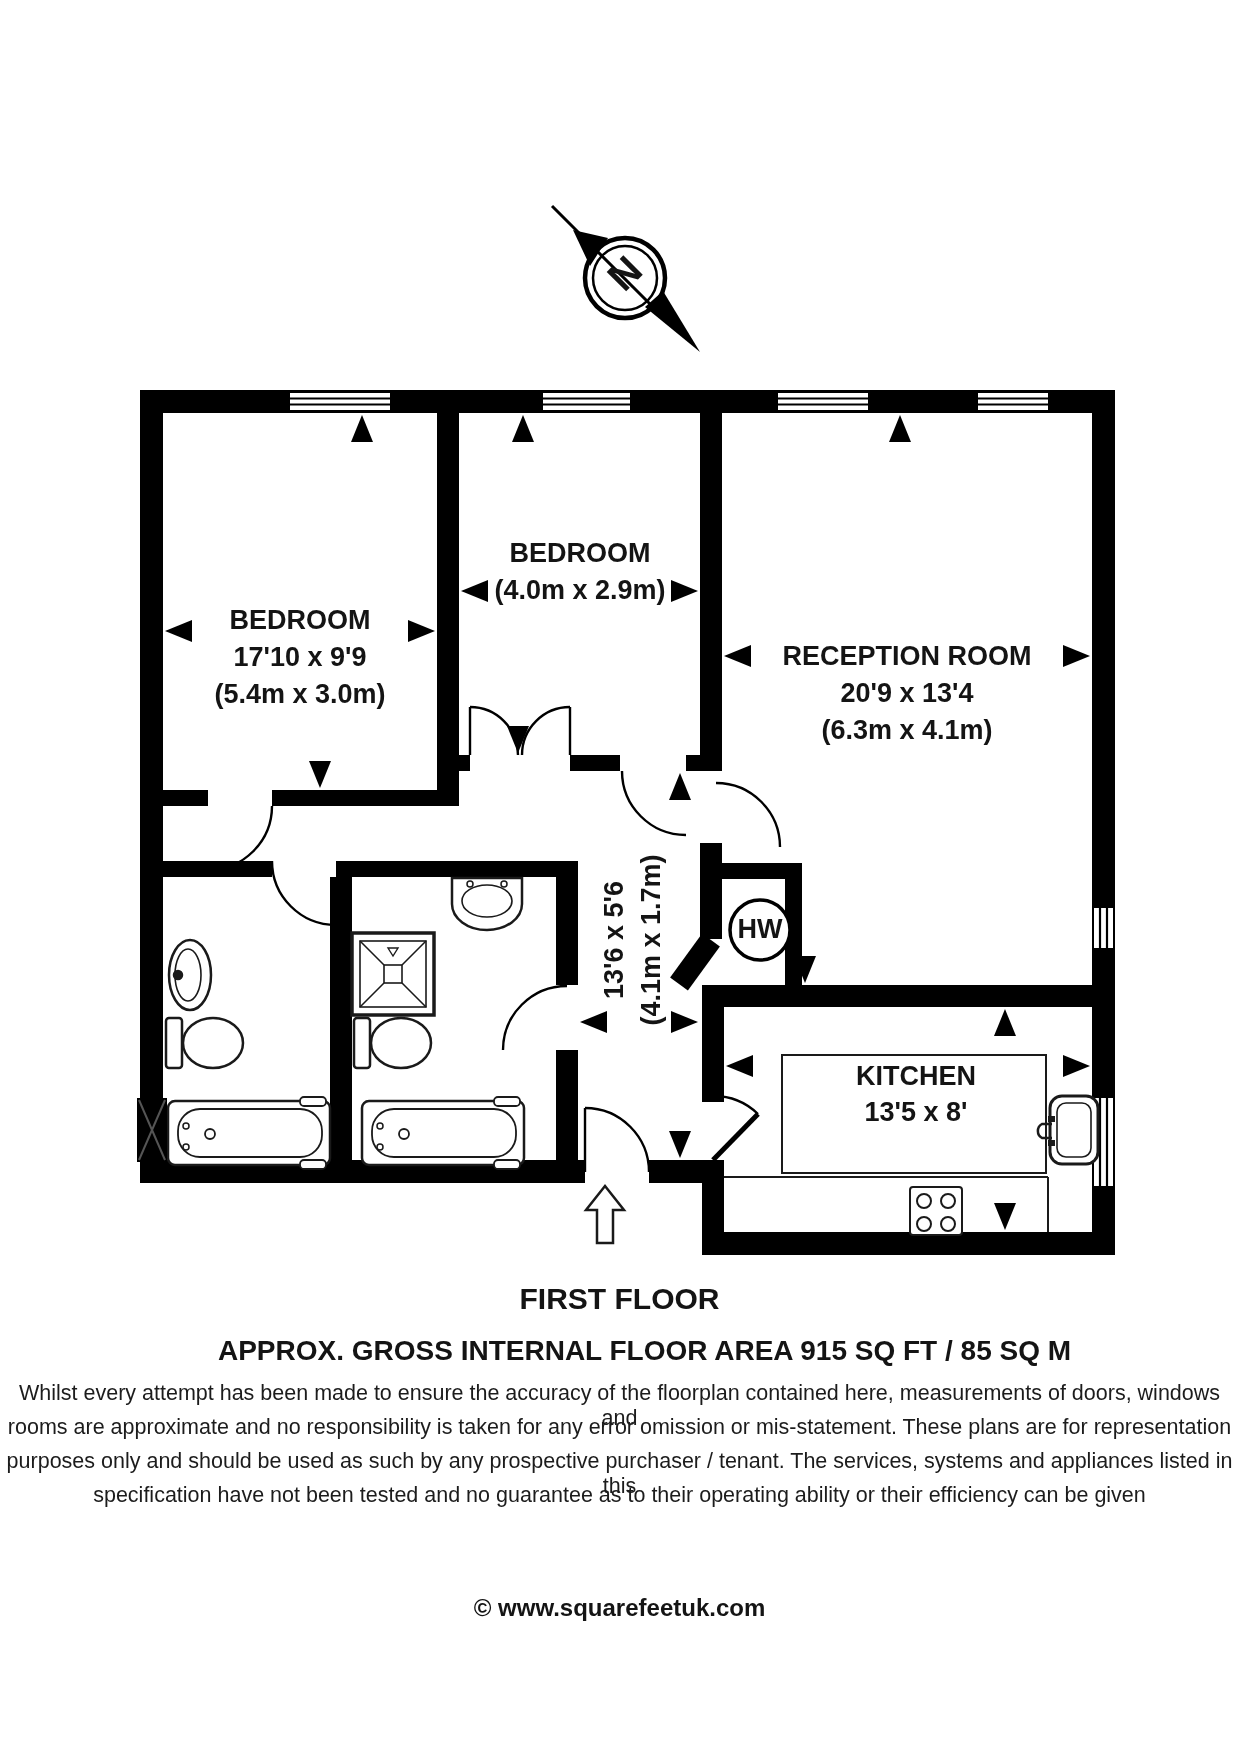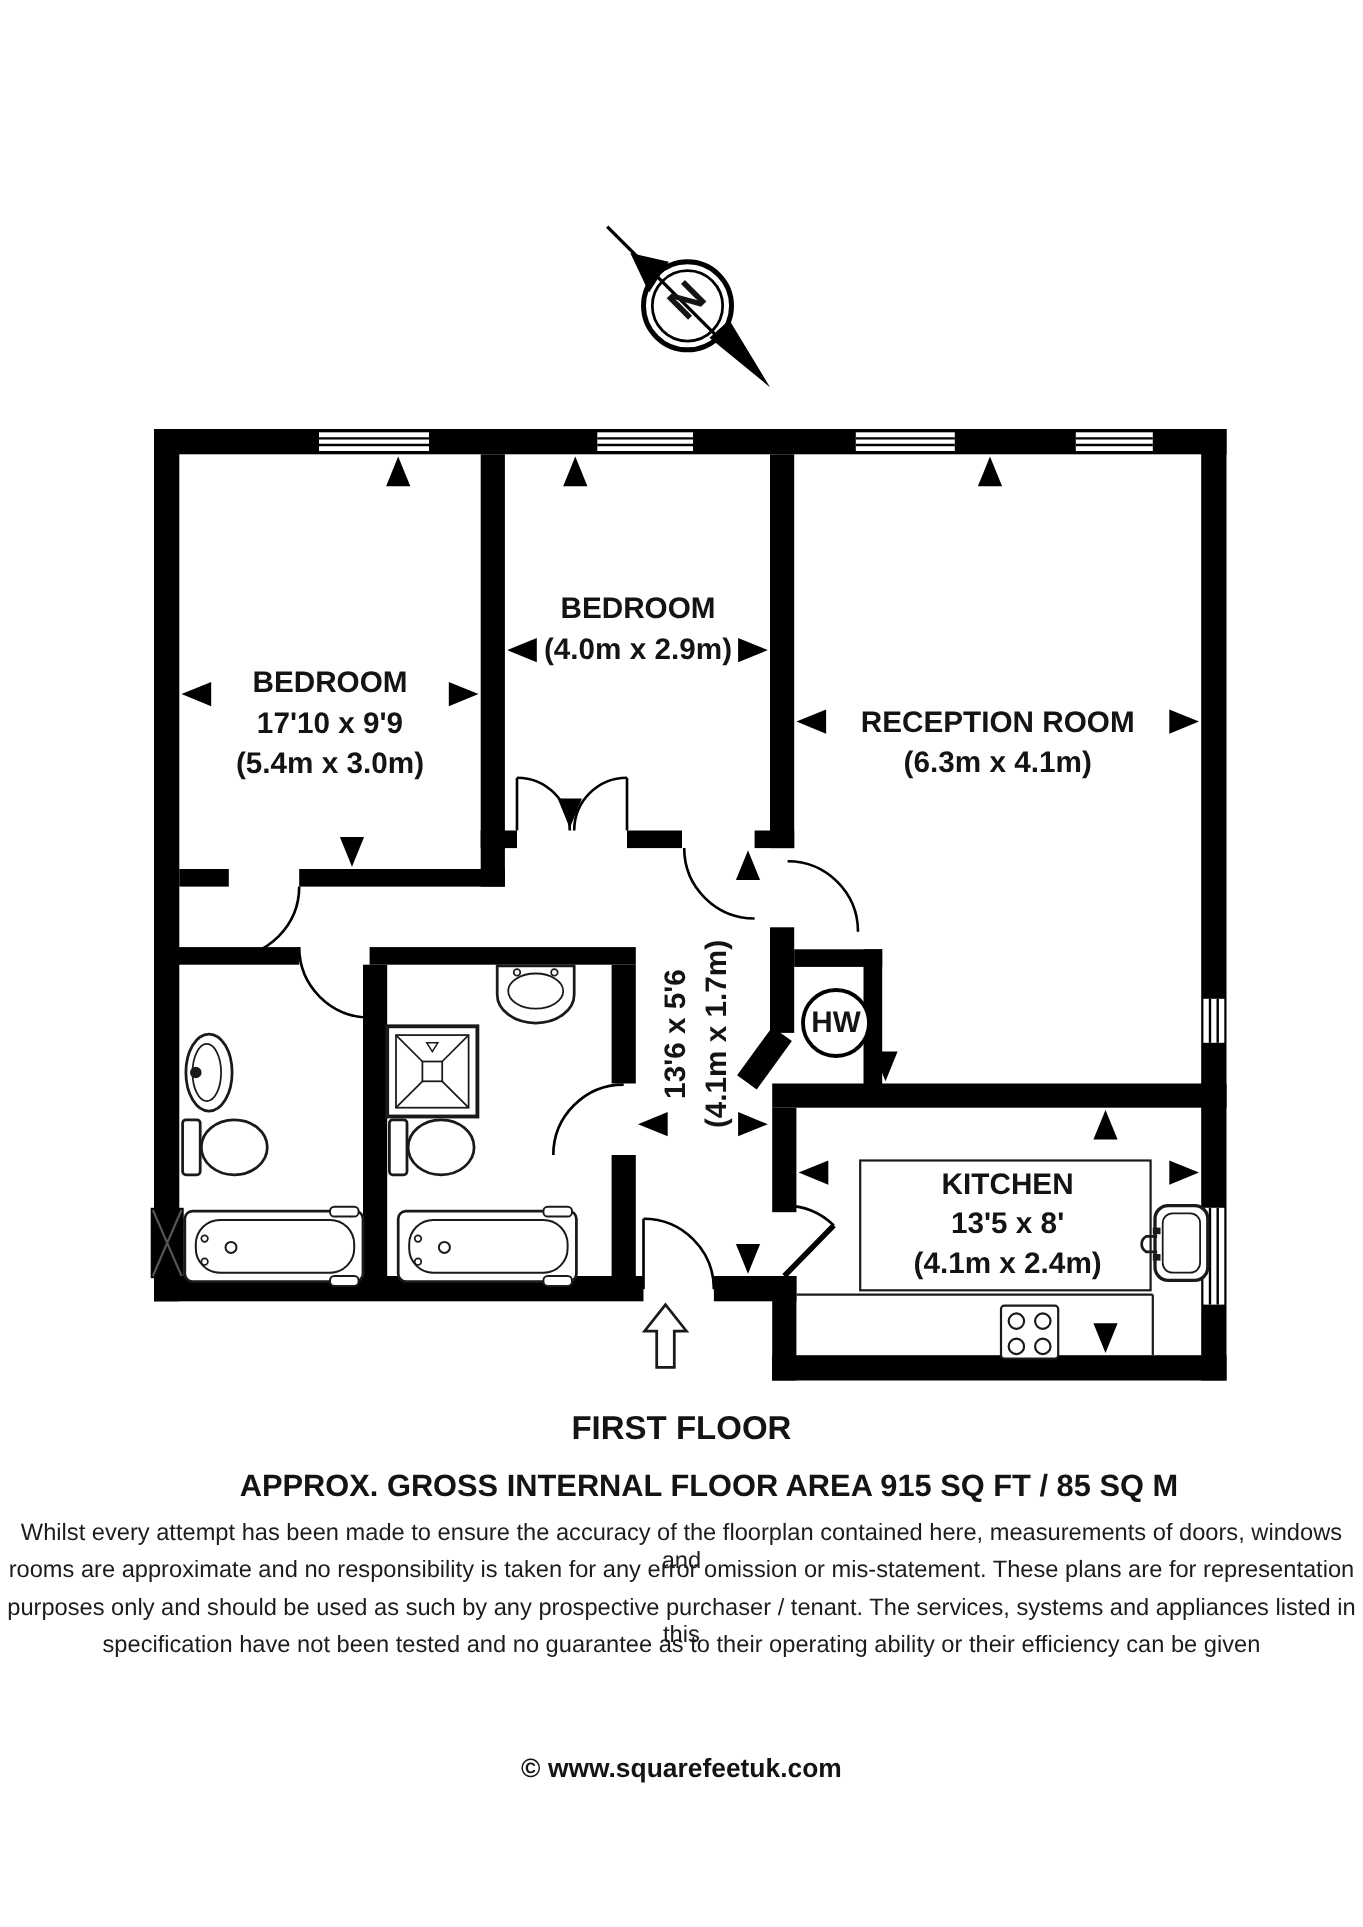--- a/index.html
+++ b/index.html
@@ -244,27 +244,27 @@
     <div class="l">(5.4m x 3.0m)</div>
   </div>
 
   <div class="room-label" style="left:420px;top:535px;width:320px;">
     <div class="l">BEDROOM</div>
     <div class="l">(4.0m x 2.9m)</div>
   </div>
 
   <div class="room-label" style="left:737px;top:638px;width:340px;">
     <div class="l">RECEPTION ROOM</div>
+    <div class="l">20'9 x 13'4</div>
     <div class="l">(6.3m x 4.1m)</div>
   </div>
 
   <div class="room-label" style="left:776px;top:1058px;width:280px;">
     <div class="l" style="line-height:36px;">KITCHEN</div>
     <div class="l" style="line-height:36px;">13'5 x 8'</div>
-    <div class="l" style="line-height:36px;">(4.1m x 2.4m)</div>
   </div>
 
   <div class="room-label rot" style="left:504px;top:902px;width:260px;height:76px;">
     <div class="l">13'6 x 5'6</div>
     <div class="l">(4.1m x 1.7m)</div>
   </div>
 
   <div class="hw-label" style="left:720px;top:914px;width:80px;">HW</div>
 
   <div class="n-label" style="left:595px;top:251px;width:60px;">N</div>

